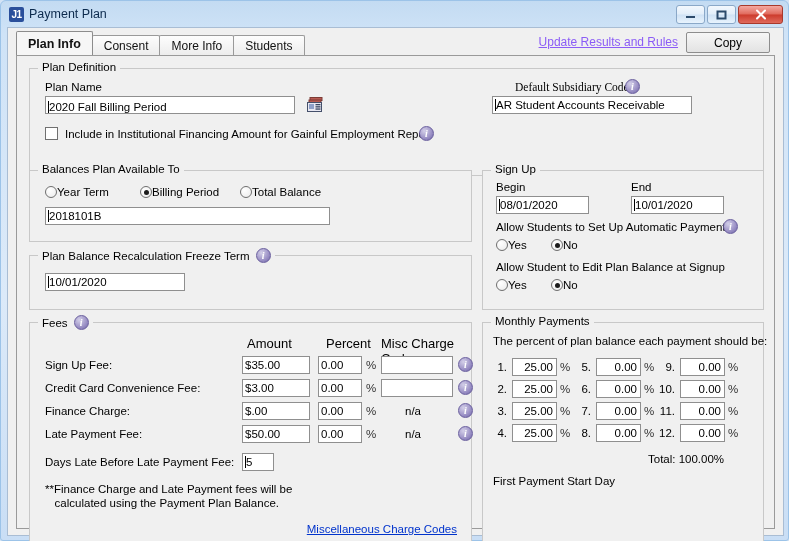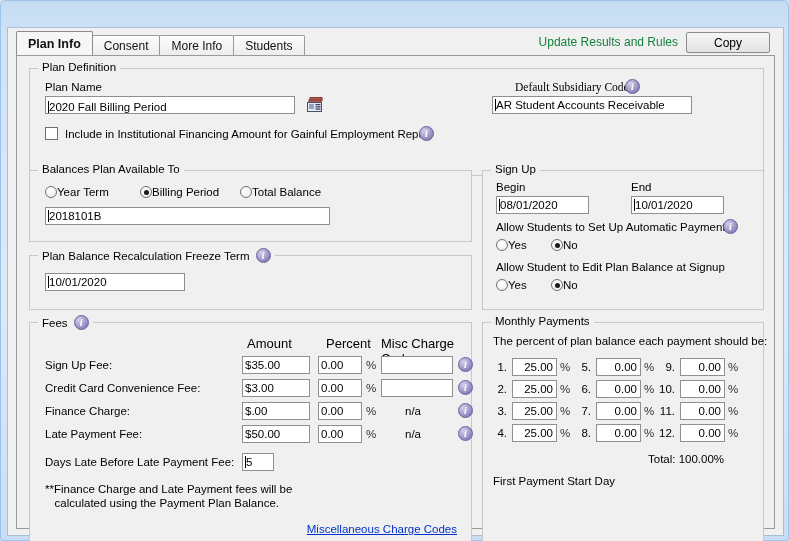--- a/index.html
+++ b/index.html
@@ -59,22 +59,22 @@
   }
   .tab.active{
     height:24px;font-weight:bold;background:#f6f6f6;
     border-color:#8c8c8c;z-index:3;position:relative;font-size:12.5px;
   }
   .tabbody{
     position:absolute;left:8px;top:27px;right:8px;bottom:6px;
     border:1px solid #9a9a9a;background:#f0f0f0;box-sizing:border-box;
   }
   .toplink{
-    position:absolute;right:96px;top:-21px;color:#15803d;
-    font-size:12px;cursor:pointer;
+    position:absolute;right:96px;top:-21px;color:#8b5cf6;
+    text-decoration:underline;font-size:12px;cursor:pointer;
   }
   .copybtn{
     position:absolute;right:4px;top:-24px;width:84px;height:21px;
     border:1px solid #8d8d8d;border-radius:2px;box-sizing:border-box;
     background:linear-gradient(to bottom,#f6f6f6,#e3e3e3);
     display:flex;align-items:center;justify-content:center;font-size:12px;
   }
   
   .gb{position:absolute;border:1px solid #c8c8c8;box-sizing:border-box;background:#f0f0f0;}
   .gb-title{
@@ -126,20 +126,41 @@
   .note{position:absolute;font-size:11.5px;line-height:14px;white-space:pre;}
   .colhdr{position:absolute;font-size:13px;}
   .pnum{position:absolute;font-size:11.5px;text-align:right;}
   .total{position:absolute;font-size:11.5px;}
 </style>
 </head>
 <body>
 
 <div class="window">
 
+  <div class="titlebar">
+    <div class="app-icon">J1</div>
+    <div class="title-text">Payment Plan</div>
+    <div class="winbtns">
+      <div class="wb">
+        <svg width="11" height="9" viewBox="0 0 11 9">
+            <rect x="1" y="6" width="9" height="2" fill="#2b4a6b"></rect>
+          </svg>
+      </div>
+      <div class="wb">
+        <svg width="11" height="10" viewBox="0 0 11 10">
+            <rect x="1.5" y="1.5" width="8" height="7" fill="none" stroke="#2b4a6b" stroke-width="2"></rect>
+          </svg>
+      </div>
+      <div class="wb close">
+        <svg width="12" height="11" viewBox="0 0 12 11">
+          <path d="M2 1.5 L10 9.5 M10 1.5 L2 9.5" stroke="#fff" stroke-width="2" stroke-linecap="round"></path>
+        </svg>
+      </div>
+    </div>
+  </div>
 
   <div class="client">
 
     <div class="tabstrip">
       <div class="tab active">Plan Info</div>
       <div class="tab">Consent</div>
       <div class="tab">More Info</div>
       <div class="tab">Students</div>
     </div>
 

